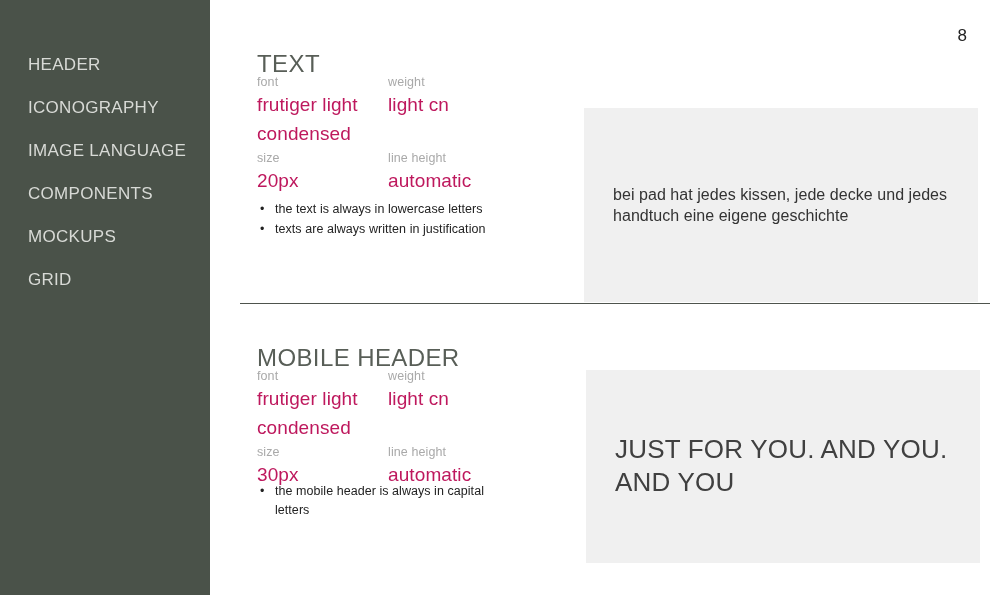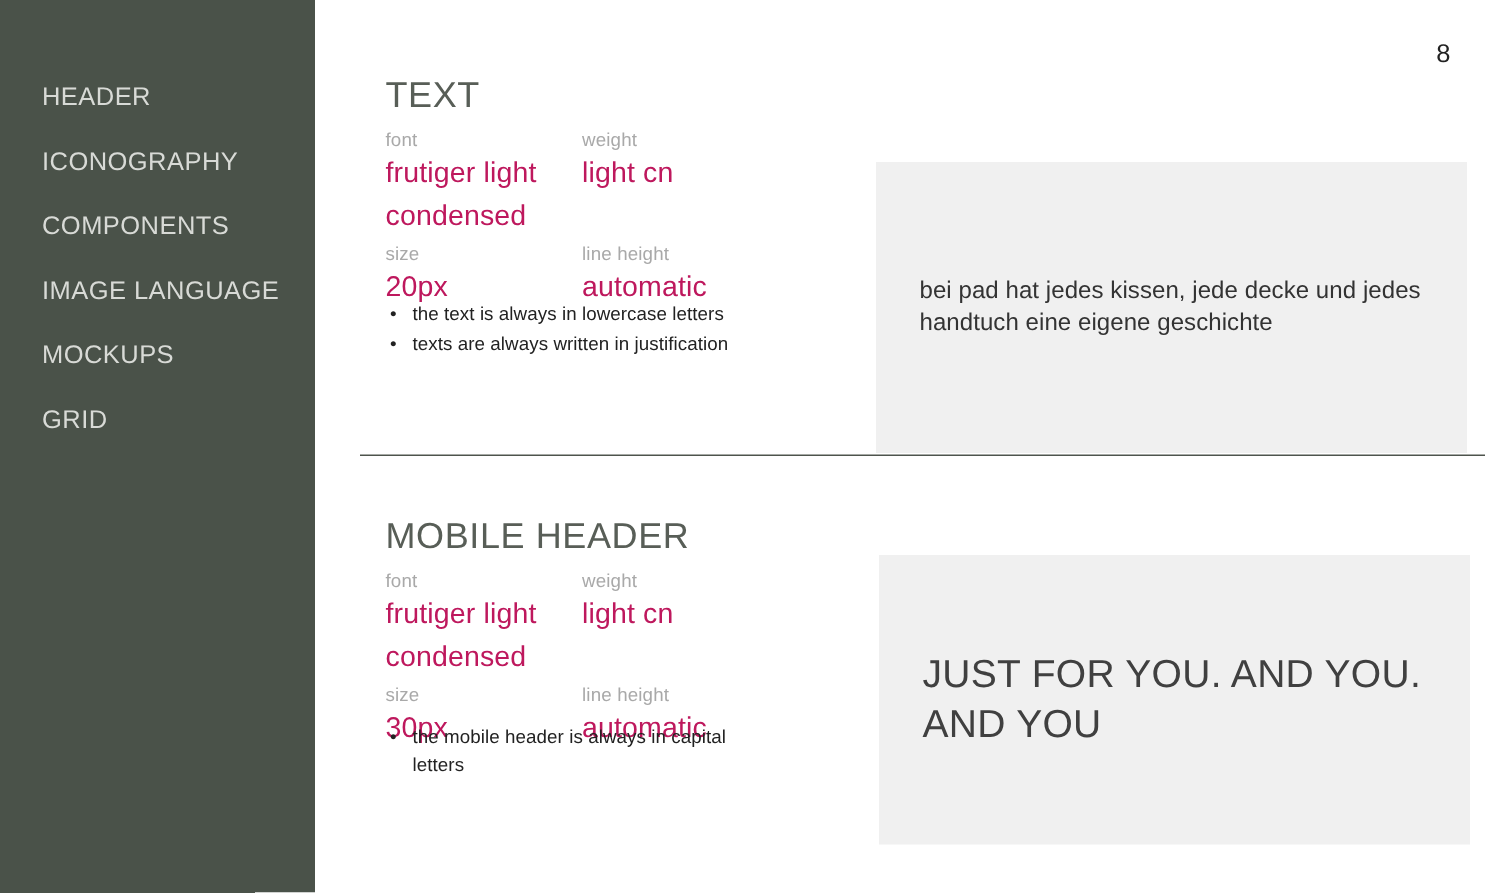--- a/index.html
+++ b/index.html
@@ -87,21 +87,21 @@
     letter-spacing: 0.4px;
     line-height: 1;
     white-space: nowrap;
     margin-top: 24px;
   }
 
   
   .spec-grid {
     position: absolute;
     left: 47px;
-    top: 56px;
+    top: 45px;
     width: 300px;
   }
   .spec-row {
     position: relative;
     min-height: 34px;
   }
   .spec-row.row-2 { margin-top: 24px; }
   .spec-cell {
     position: absolute;
     top: 0;
@@ -213,25 +213,25 @@
     <a class="nav-item">
       <span>HEADER</span>
     </a>
 
 
     <a class="nav-item">
       <span>ICONOGRAPHY</span>
     </a>
 
     <a class="nav-item">
+      <span>IMAGE LANGUAGE</span>
+    </a>
+
+    <a class="nav-item">
       <span>COMPONENTS</span>
-    </a>
-
-    <a class="nav-item">
-      <span>IMAGE LANGUAGE</span>
     </a>
 
     <a class="nav-item">
       <span>MOCKUPS</span>
     </a>
 
     <a class="nav-item">
       <span>GRID</span>
     </a>
 

